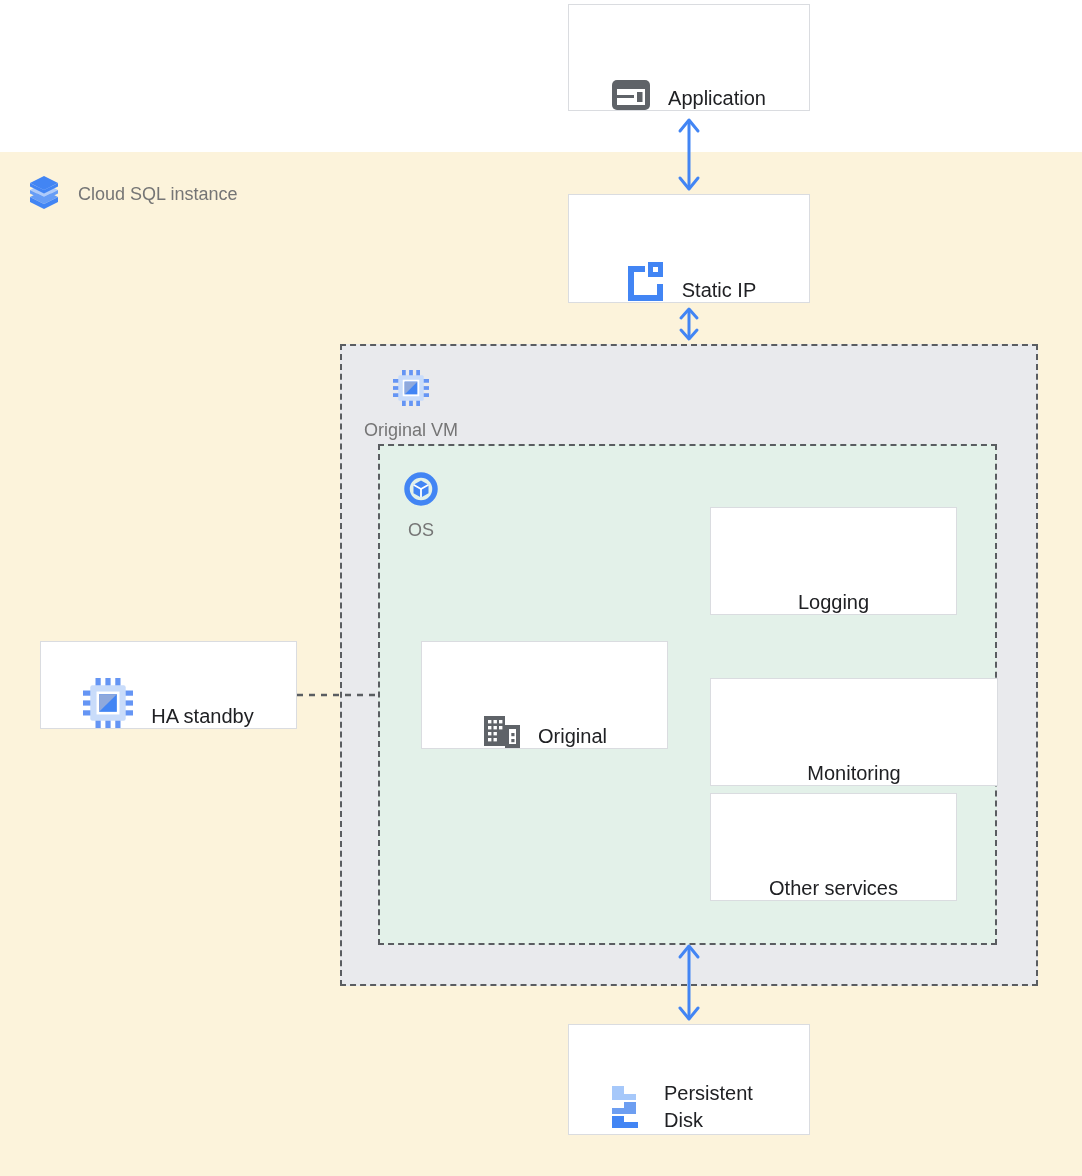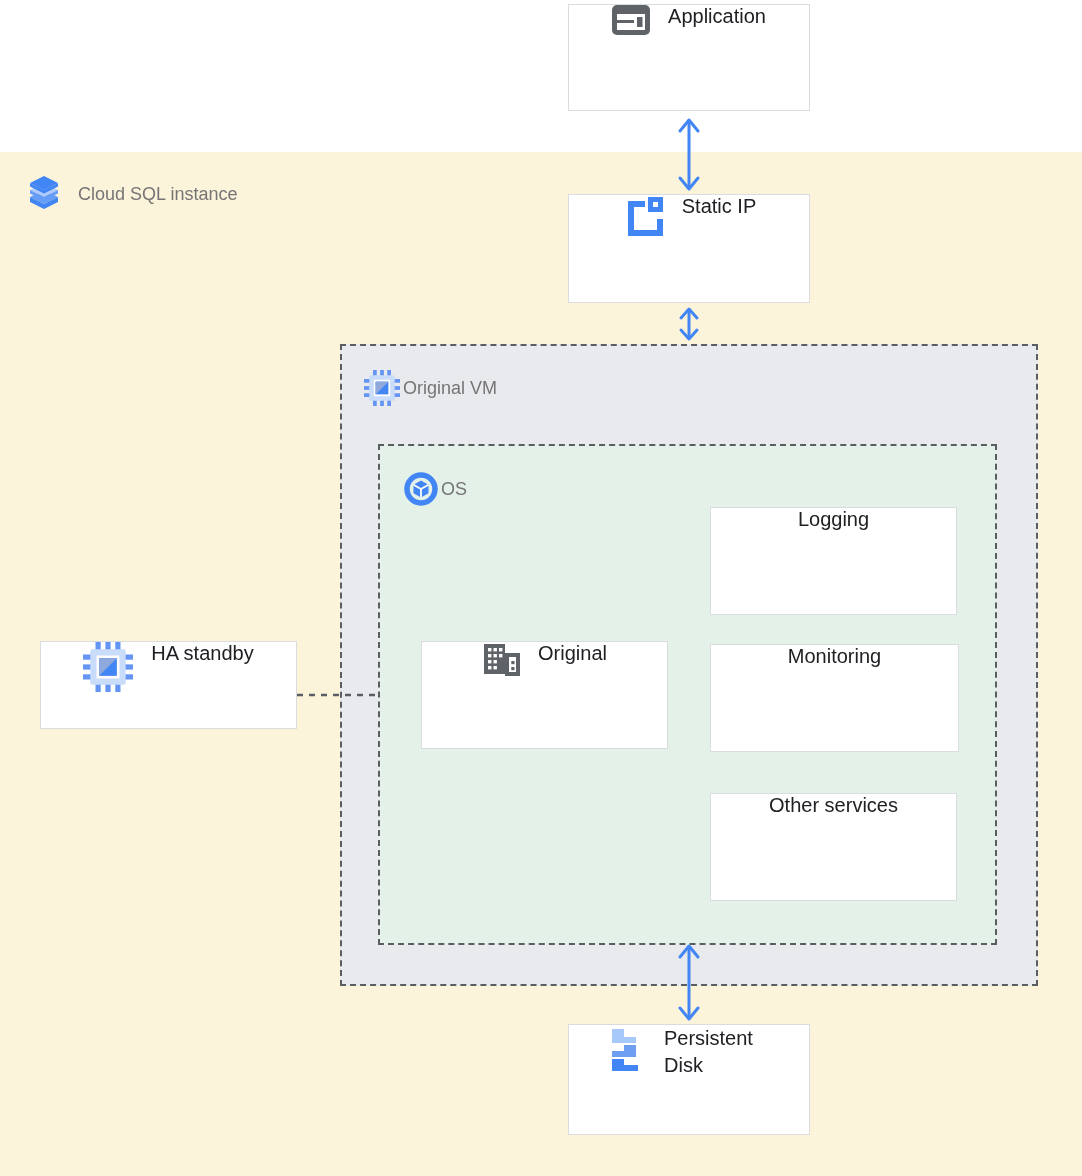--- a/index.html
+++ b/index.html
@@ -4,38 +4,38 @@
 <style>
   html,body{margin:0;padding:0;background:#fff;}
   #canvas{
     position:relative;width:1082px;height:1176px;overflow:hidden;
     background:#FCF3DB;
     font-family:"Liberation Sans",sans-serif;
   }
   #topband{position:absolute;left:0;top:0;width:1082px;height:152px;background:#FFFFFF;}
   .node{
     position:absolute;background:#FFFFFF;border:1px solid #DADCE0;
-    display:flex;align-items:flex-start;justify-content:center;gap:18px;
+    display:flex;align-items:flex-end;justify-content:center;gap:18px;
     color:#202124;font-size:20px;box-sizing:border-box;
   }
   .node .lbl{white-space:nowrap;}
   .zone{position:absolute;border:2px dashed #5A5D61;box-sizing:border-box;}
   #vm-zone{left:340px;top:344px;width:698px;height:642px;background:#E9EAED;}
   #os-zone{left:378px;top:444px;width:619px;height:501px;background:#E3F1E9;}
-  .zone-label{position:absolute;display:flex;align-items:center;gap:3px;
-    color:#757575;font-size:18px;}
+  .zone-label{position:absolute;display:flex;align-items:center;gap:14px;
+    color:#757575;font-size:18px;flex-direction:column;}
   #cloudsql-label{position:absolute;left:26px;top:175px;display:flex;align-items:center;gap:16px;
     color:#757575;font-size:18px;}
   #vm-label{left:22px;top:24px;}
   #os-label{left:24px;top:26px;}
   #app-node{left:568px;top:4px;width:242px;height:107px;}
   #staticip-node{left:568px;top:194px;width:242px;height:109px;}
   #logging-node{left:710px;top:487px;width:247px;height:108px;margin-top:20px;}
   #database-node{left:421px;top:641px;width:247px;height:108px;}
-  #monitoring-node{left:710px;top:644px;width:249px;height:108px;}
+  #monitoring-node{left:710px;top:678px;width:288px;height:108px;}
   #otherservices-node{left:710px;top:793px;width:247px;height:108px;}
   #hastandby-node{left:40px;top:641px;width:257px;height:88px;}
   #pdisk-node{left:568px;top:1024px;width:242px;height:111px;gap:20px;}
   #pdisk-node .lbl{white-space:normal;width:110px;line-height:27px;}
   .icon{display:inline-flex;flex:0 0 auto;}
   #overlay{position:absolute;left:0;top:0;pointer-events:none;z-index:10;}
 </style>
 </head>
 <body>
 

